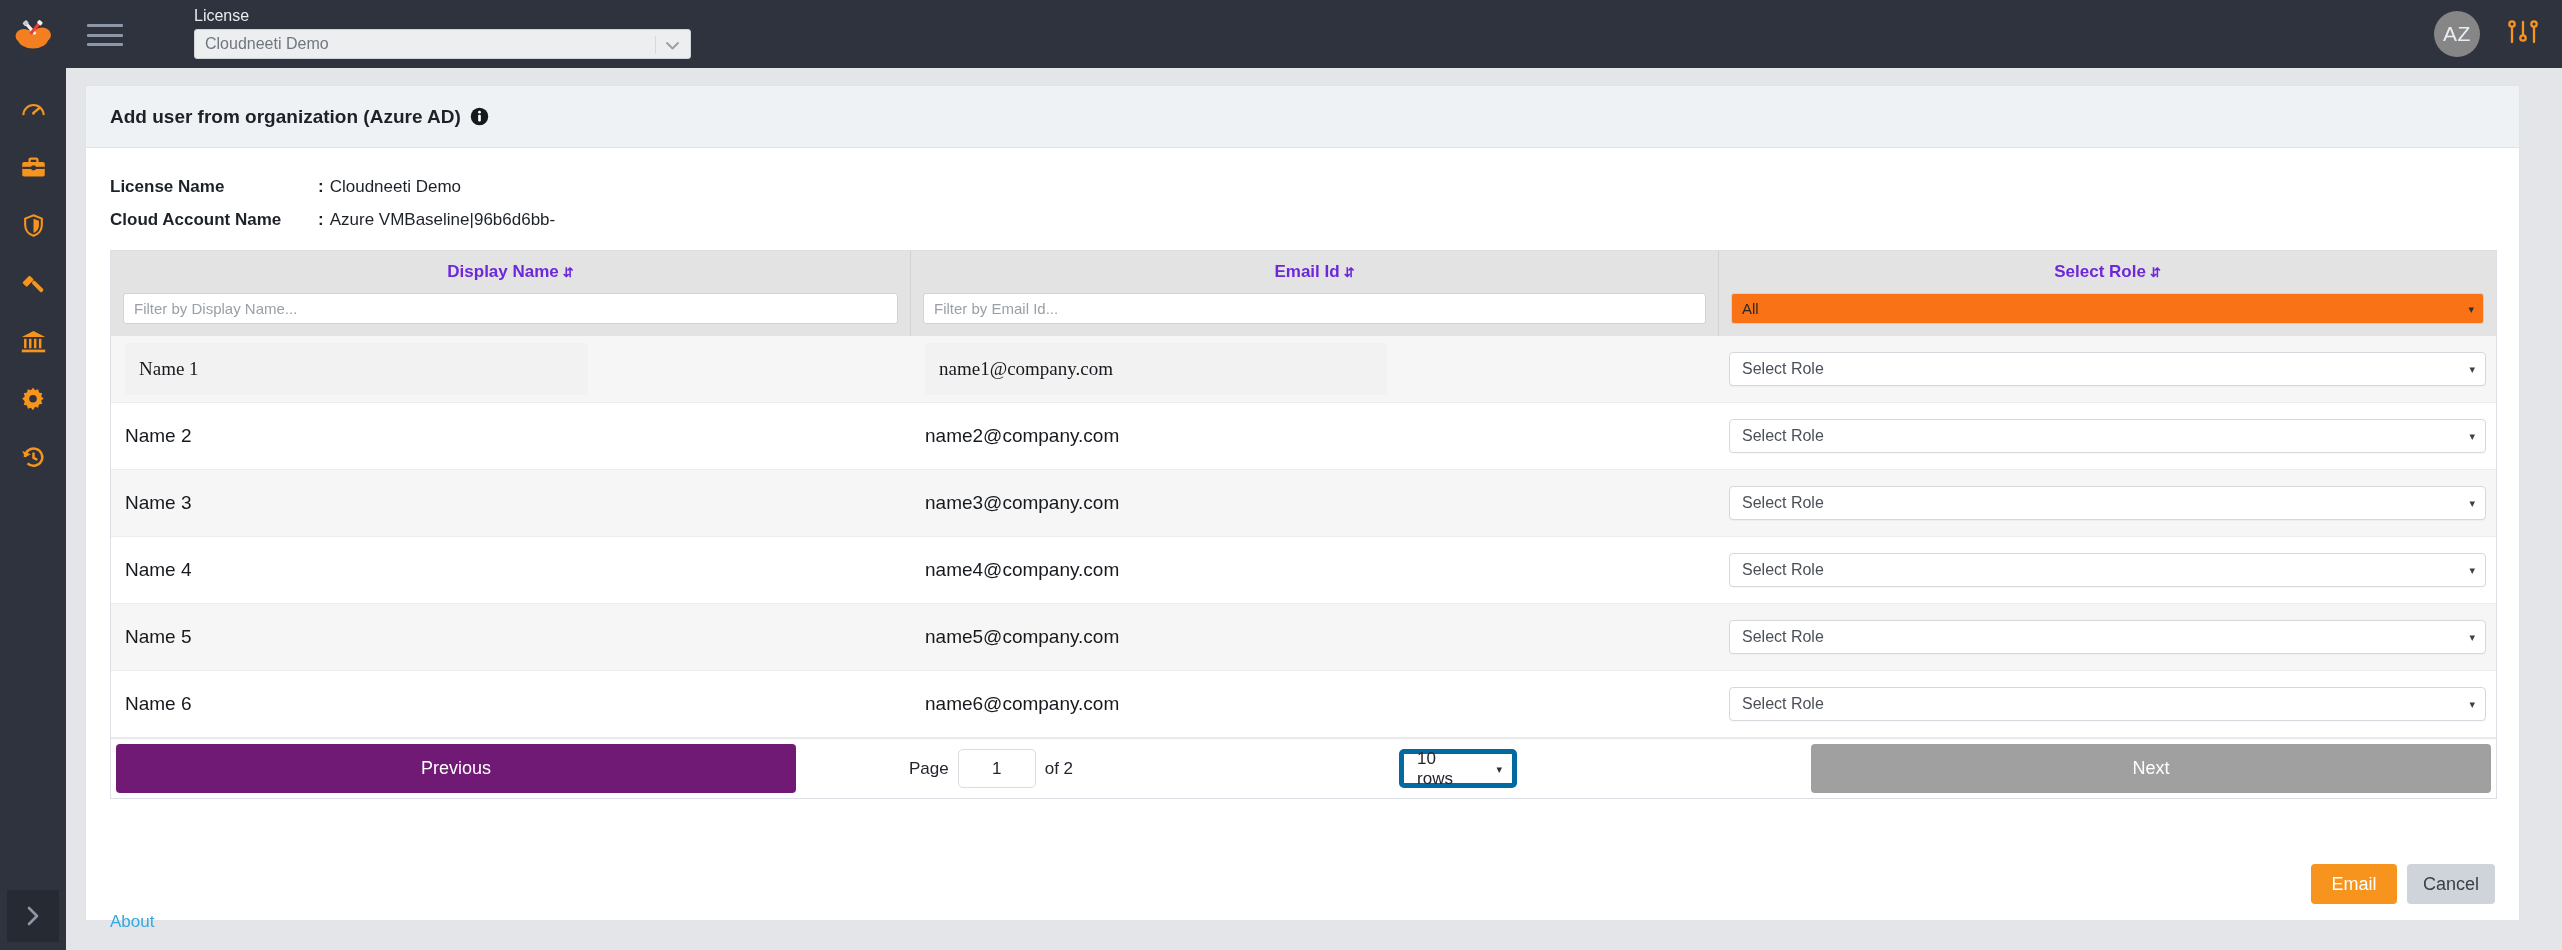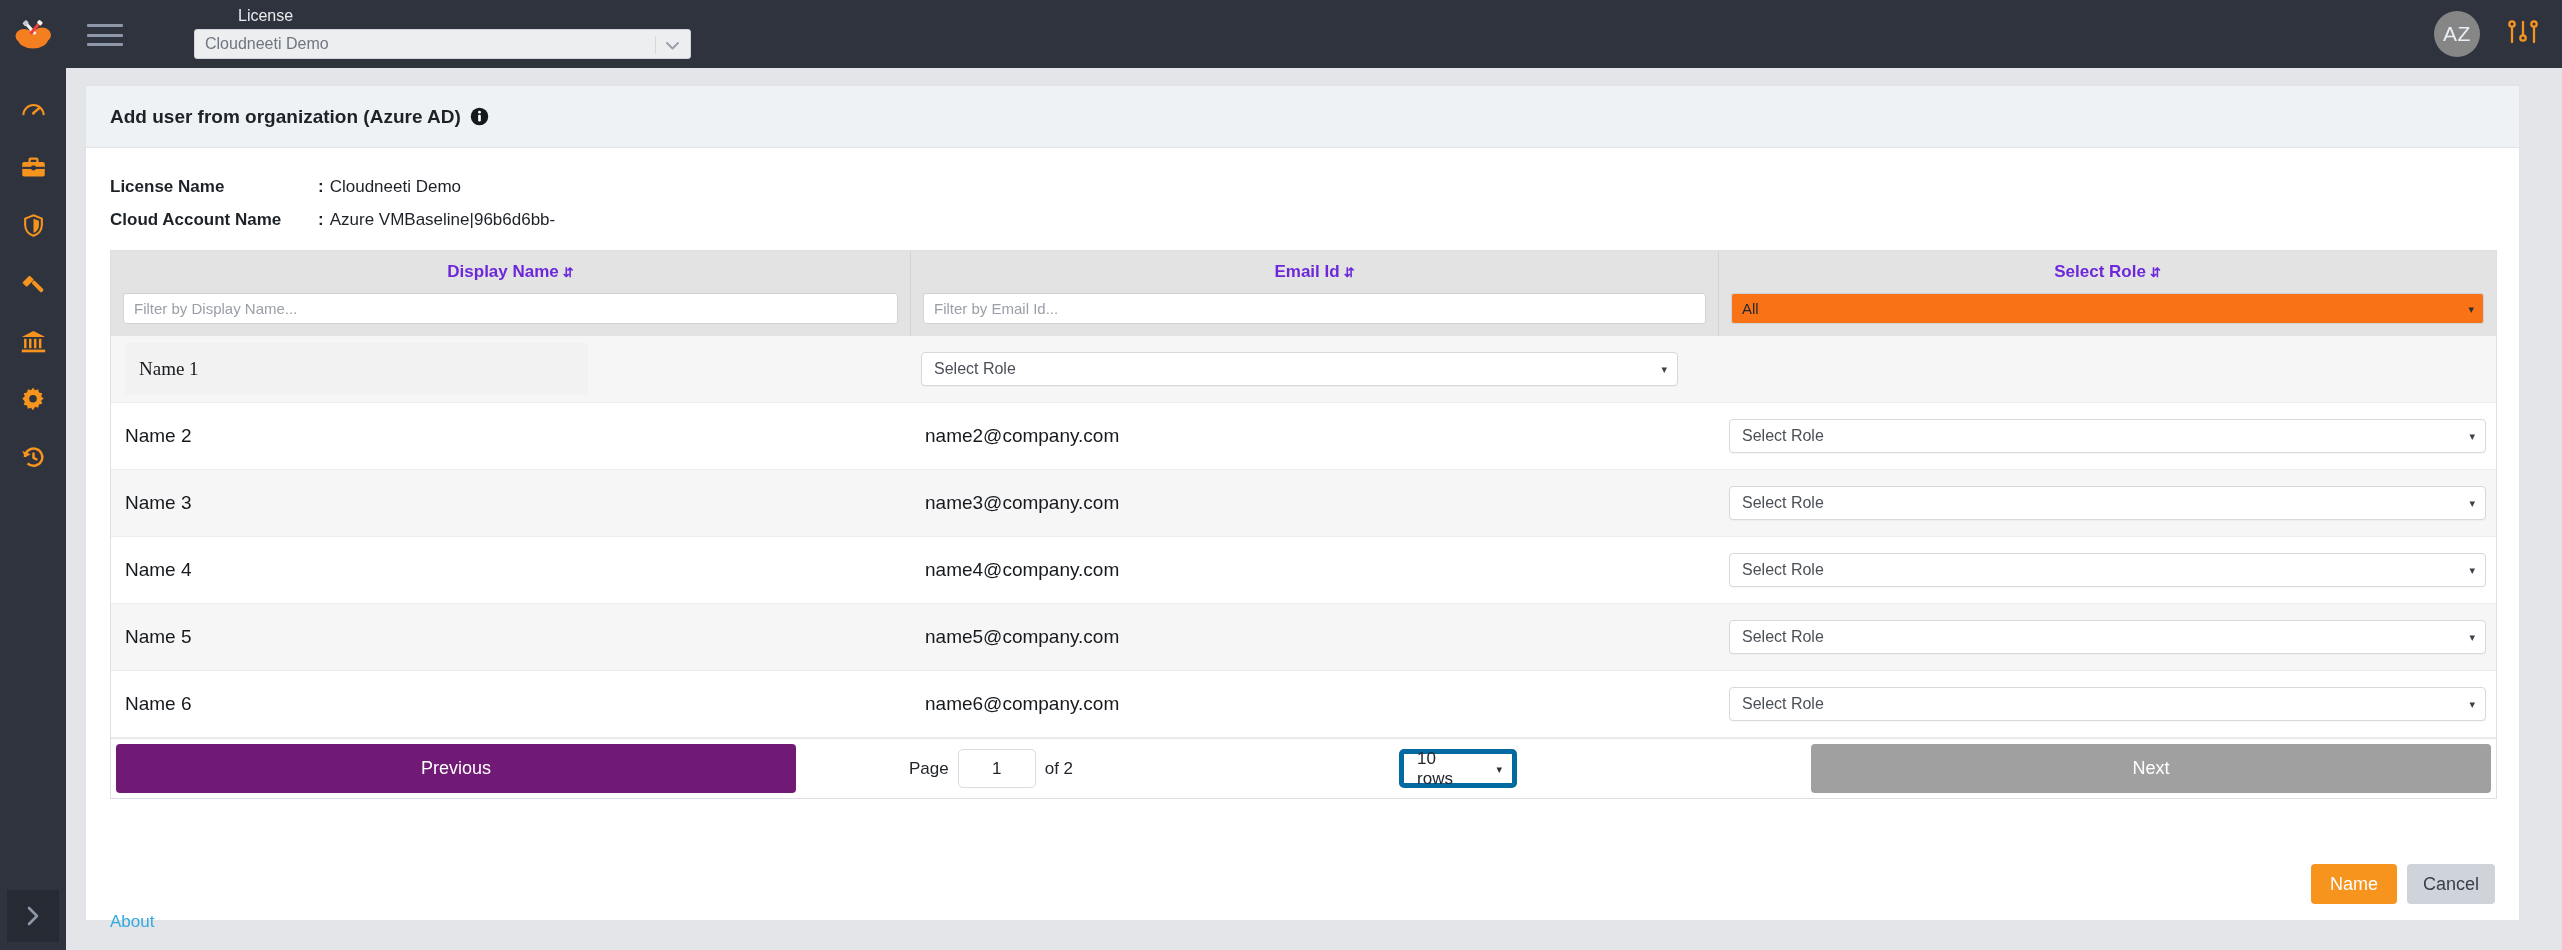--- a/index.html
+++ b/index.html
@@ -49,21 +49,20 @@
   }
   #hamburger span {
     display: block; height: 3px; background: #8d97a8; border-radius: 1px;
   }
   #license-block {
     position: absolute; left: 128px; top: 6px; width: 500px;
   }
   #license-label {
     font-size: 16px; color: #e9ecef; line-height: 20px;
     margin-bottom: 3px;
-    margin-left: 44px;
   }
   #license-select {
     position: relative;
     width: 497px; height: 30px;
     background: #eceef0;
     border: 1px solid #cfd4da;
     border-radius: 3px;
     display: flex; align-items: center;
     padding: 0 30px 0 10px;
     font-size: 16px; color: #6f7680;
@@ -453,20 +452,25 @@
           </div>
         </div>
       </div>
 
       <div class="trow drow odd first">
         <div class="c1">
             <div class="cellname">
               <span class="inner-hl hl-name">Name 1</span>
             </div>
           </div>
+        <div class="c2">
+            <div class="cellname">
+              <span class="inner-hl hl-email">name1@company.com</span>
+            </div>
+          </div>
         <div class="c3 role-cell">
           <div class="role-select">
             <span>Select Role</span>
             <span class="arr">▾</span>
           </div>
         </div>
       </div>
 
       <div class="trow drow even">
         <div class="c1 cell">
@@ -558,19 +562,19 @@
             <span class="arr">▾</span>
           </div>
         </div>
         <div id="pg-next-wrap">
           <div class="pg-btn enabled">Next</div>
         </div>
       </div>
     </div>
 
     <div id="actions">
-      <button class="btn" id="save-button">Name</button>
+      <button class="btn" id="save-button">Email</button>
       <button class="btn" id="cancel-button">Cancel</button>
     </div>
 
     <div id="about-link">About</div>
   </div>
 </div>
 
 </body></html>

